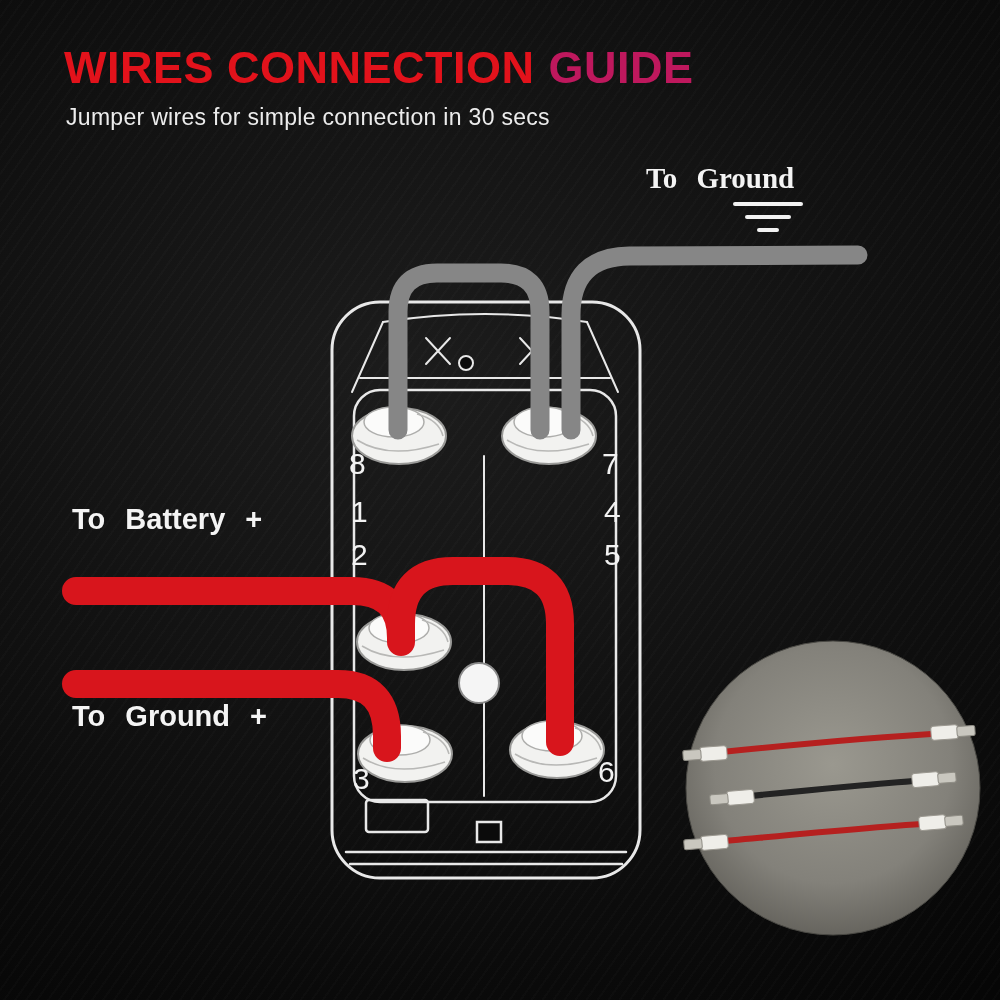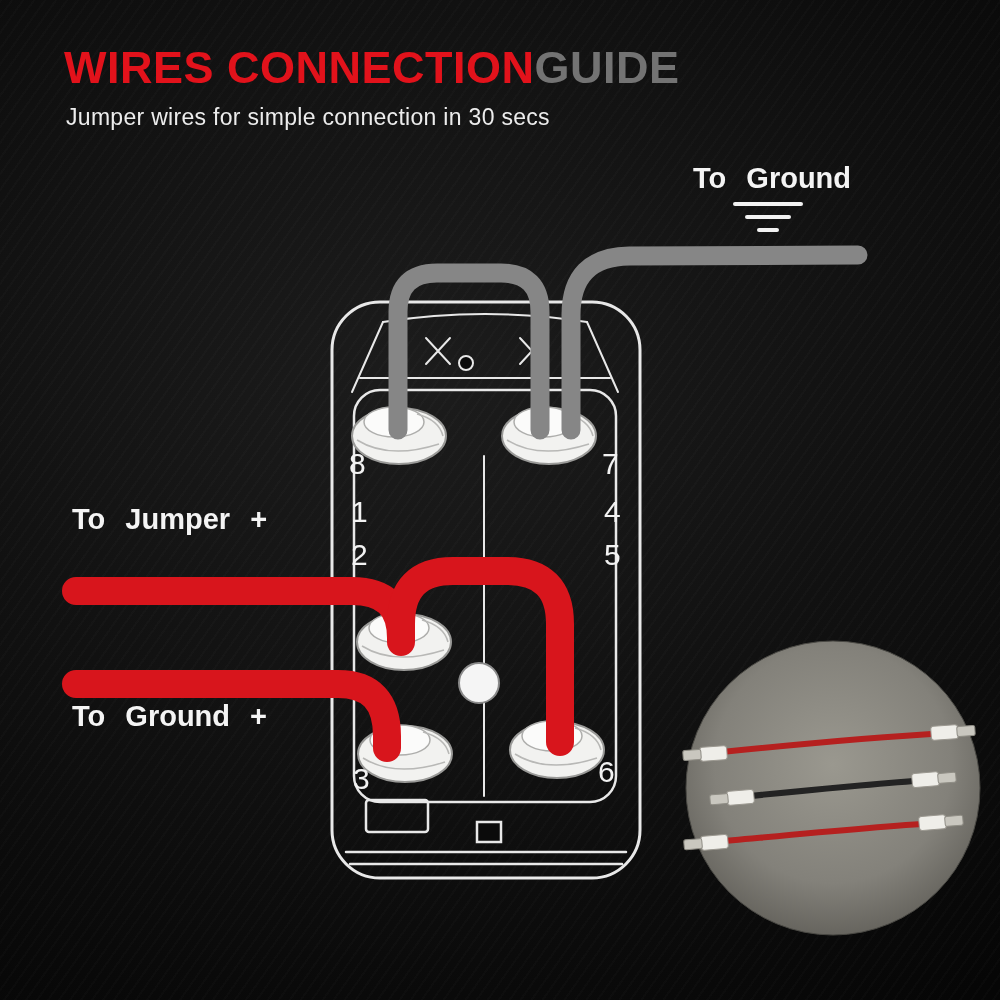--- a/index.html
+++ b/index.html
@@ -8,24 +8,24 @@
     background: radial-gradient(ellipse 950px 750px at 42% 38%, #1c1c1c 0%, #101010 55%, #060606 100%);
     font-family:"Liberation Sans", sans-serif;
   }
   .texture{
     position:absolute;inset:0;pointer-events:none;
     background: repeating-linear-gradient(125deg, rgba(255,255,255,0.016) 0 2px, rgba(0,0,0,0) 2px 9px);
   }
   .abs{position:absolute;}
   .title{left:64px;top:42px;font-size:45px;font-weight:bold;letter-spacing:.5px;white-space:nowrap;}
   .title-red{color:#e2121b;text-align:right;}
-  .title-rest{color:#737373;}
+  .title-rest{color:#be185d;margin-left:14px;}
   .subtitle{left:66px;top:104px;font-size:23px;color:#ececec;letter-spacing:.3px;}
   .wire-label{font-size:29px;color:#f4f4f4;font-weight:600;word-spacing:12px;white-space:nowrap;}
-  .label-ground{left:693px;top:162px;}
+  .label-ground{left:646px;top:162px;font-family:Liberation Serif, serif;}
   .label-battery{left:72px;top:503px;}
   .label-light{left:72px;top:700px;}
   .tnum{font-size:30px;color:#f2f2f2;font-weight:400;}
   .t8{left:349px;top:447px;} .t1{left:351px;top:495px;} .t2{left:351px;top:538px;} .t3{left:353px;top:762px;}
   .t7{left:602px;top:447px;} .t4{left:604px;top:495px;} .t5{left:604px;top:538px;} .t6{left:598px;top:755px;}
   svg{position:absolute;left:0;top:0;}
 </style>
 </head>
 <body>
 
@@ -109,21 +109,21 @@
 </div>
 <div class="abs subtitle">Jumper wires for simple connection in 30 secs</div>
 
 <div class="abs wire-label label-ground">To Ground</div>
 <svg class="abs" style="left:726px;top:199px;" width="84" height="42" viewBox="0 0 84 42">
   <path d="M 9 5 L 75 5" stroke="#f2f2f2" stroke-width="4" stroke-linecap="round"></path>
   <path d="M 21 18 L 63 18" stroke="#f2f2f2" stroke-width="4" stroke-linecap="round"></path>
   <path d="M 33 31 L 51 31" stroke="#f2f2f2" stroke-width="4" stroke-linecap="round"></path>
 </svg>
 
-<div class="abs wire-label label-battery">To Jumper +</div>
+<div class="abs wire-label label-battery">To Battery +</div>
 <div class="abs wire-label label-light">To Ground +</div>
 
 <span class="abs tnum t8">8</span>
 <span class="abs tnum t1">1</span>
 <span class="abs tnum t2">2</span>
 <span class="abs tnum t3">3</span>
 <span class="abs tnum t7">7</span>
 <span class="abs tnum t4">4</span>
 <span class="abs tnum t5">5</span>
 <span class="abs tnum t6">6</span>

